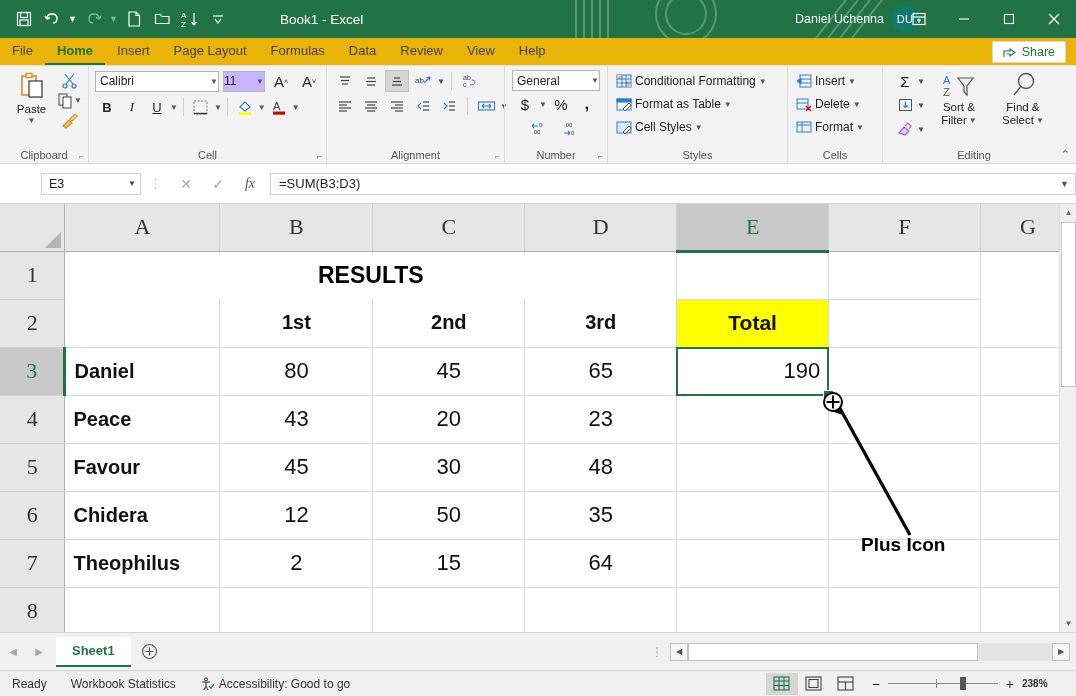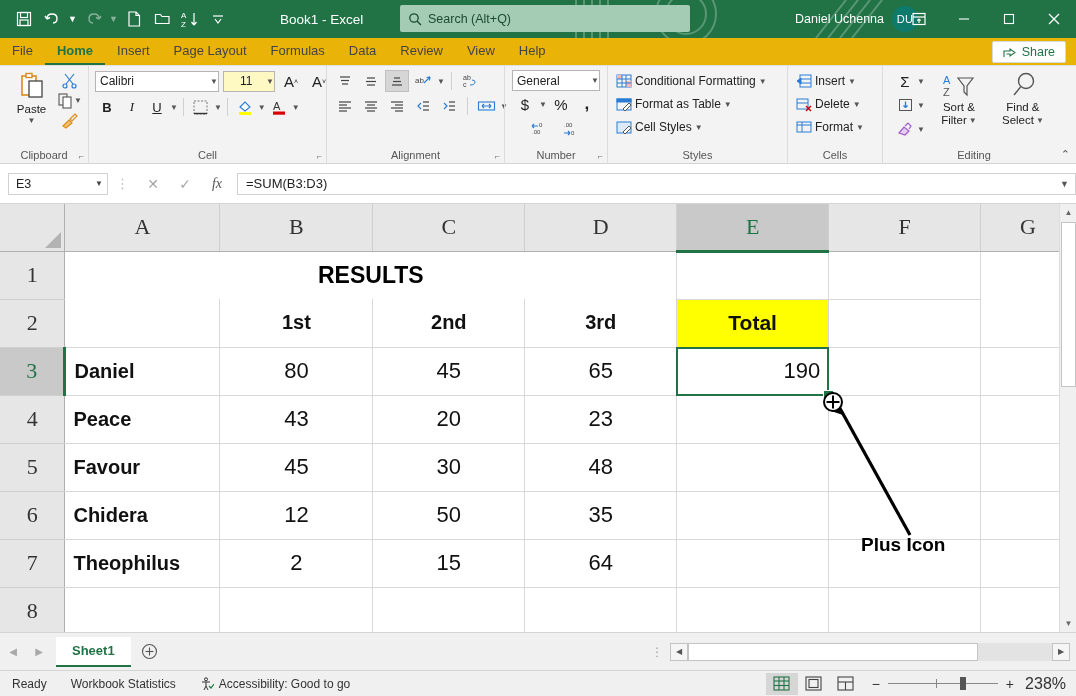--- a/index.html
+++ b/index.html
@@ -82,35 +82,35 @@
   .ico { display:flex; align-items:center; justify-content:center; }
   .cell-btn { display:flex; align-items:center; gap:3px; height:22px; padding:0 2px; }
   .cell-btn .t { font-size:12px; color:#222; }
   .caret { font-size:8px; color:#555; }
 
   .fontname {
     width: 124px; height: 21px; border:1px solid #b5b5b5; background:#fff; font-size:12px;
     display:flex; align-items:center; padding-left:4px; justify-content:space-between; color:#222;
   }
   .fontsize {
-    width: 52px; height: 21px; border:1px solid #b5b5b5; background:#fef9c3; font-size:12px;
-    display:flex; align-items:center; padding-left:16px; justify-content:space-between; color:#222;
+    width: 42px; height: 21px; border:1px solid #b5b5b5; background:#c4b5fd; font-size:12px;
+    display:flex; align-items:center; padding-left:0; justify-content:space-between; color:#222;
   }
   .numfmt {
     width: 88px; height: 21px; border:1px solid #b5b5b5; background:#fff; font-size:12px;
     display:flex; align-items:center; padding-left:4px; justify-content:space-between; color:#222;
   }
   .fbtn { width:24px; height:22px; display:flex; align-items:center; justify-content:center; font-size:13px; color:#222;}
   .fbtn.active { background:#d6d6d6; border:1px solid #c0c0c0; }
   .collapse-ribbon { position:absolute; right:6px; bottom:2px; font-size:11px; color:#555; }
 
   
   .fbar {
     position:absolute; top:164px; left:0; width:1076px; height:40px; background:#ffffff;
-    display:flex; align-items:center; border-bottom:1px solid #d4d4d4;
+    display:flex; align-items:center; border-bottom:1px solid #d4d4d4;padding-left:33px;
   }
   .namebox {
     margin-left:8px; width:100px; height:22px; border:1px solid #d0d0d0; background:#fff;
     display:flex; align-items:center; justify-content:space-between; padding:0 4px 0 7px;
     font-size:12.5px; color:#222;
   }
   .fbar-sep { color:#b9b9b9; font-size:13px; margin:0 8px; }
   .fb-icon { width:32px; height:24px; display:flex; align-items:center; justify-content:center; color:#a6a6a6; font-size:14px; }
   .fx { font-style:italic; color:#555; font-size:14px; font-family:"Liberation Serif", serif; }
   .finput {
@@ -200,21 +200,21 @@
     border-top:1px solid #d4d4d4; display:flex; align-items:center; font-size:12px; color:#333;
   }
   .sb-item { padding: 0 12px; white-space:nowrap; display:flex; align-items:center; gap:5px; }
   .sb-right { margin-left:auto; display:flex; align-items:center; gap:0; padding-right:10px; }
   .viewbtn { width:32px; height:22px; display:flex; align-items:center; justify-content:center; color:#333; }
   .viewbtn.active { background:#d6d6d6; }
   .zoom-ctl { display:flex; align-items:center; gap:8px; margin-left:10px; }
   .zoom-track { width:110px; height:1px; background:#888; position:relative; }
   .zoom-mid { position:absolute; left:48px; top:-4px; width:1px; height:9px; background:#888; }
   .zoom-thumb { position:absolute; left:72px; top:-6px; width:6px; height:13px; background:#555; }
-  .zoom-pct { width:44px; text-align:right; font-size:16px; }
+  .zoom-pct { width:44px; font-size:10px;font-weight:bold; }
 </style>
 </head>
 <body>
 
 <div id="app">
 
   <div class="titlebar">
     <svg class="tb-pattern" viewBox="0 0 340 38">
       <g stroke="#ffffff" stroke-width="2" fill="none">
         <line x1="10" y1="0" x2="10" y2="38"></line>
@@ -274,27 +274,20 @@
       <div class="qat-btn">
         <svg width="14" height="14" viewBox="0 0 14 14" fill="none" stroke="#fff" stroke-width="1.2">
           <line x1="2" y1="4" x2="12" y2="4"></line>
             <path d="M4 7 L7 11 L10 7"></path>
         </svg>
       </div>
     </div>
 
     <div class="doc-title">Book1  -  Excel</div>
 
-    <div class="searchbox">
-      <svg width="14" height="14" viewBox="0 0 14 14" fill="none" stroke="#1b4b31" stroke-width="1.3">
-        <circle cx="6" cy="6" r="4.2"></circle>
-          <line x1="9.2" y1="9.2" x2="13" y2="13"></line>
-      </svg>
-      <span class="ph">Search (Alt+Q)</span>
-    </div>
 
     <div class="user-area">
       <span class="user-name">Daniel Uchenna</span>
       <span class="avatar">DU</span>
     </div>
 
     <div class="wincontrols">
       <div class="ribbon-display">
         <svg width="16" height="16" viewBox="0 0 16 16" fill="none" stroke="#fff" stroke-width="1.2">
           <rect x="2" y="2.5" width="12" height="11"></rect>

